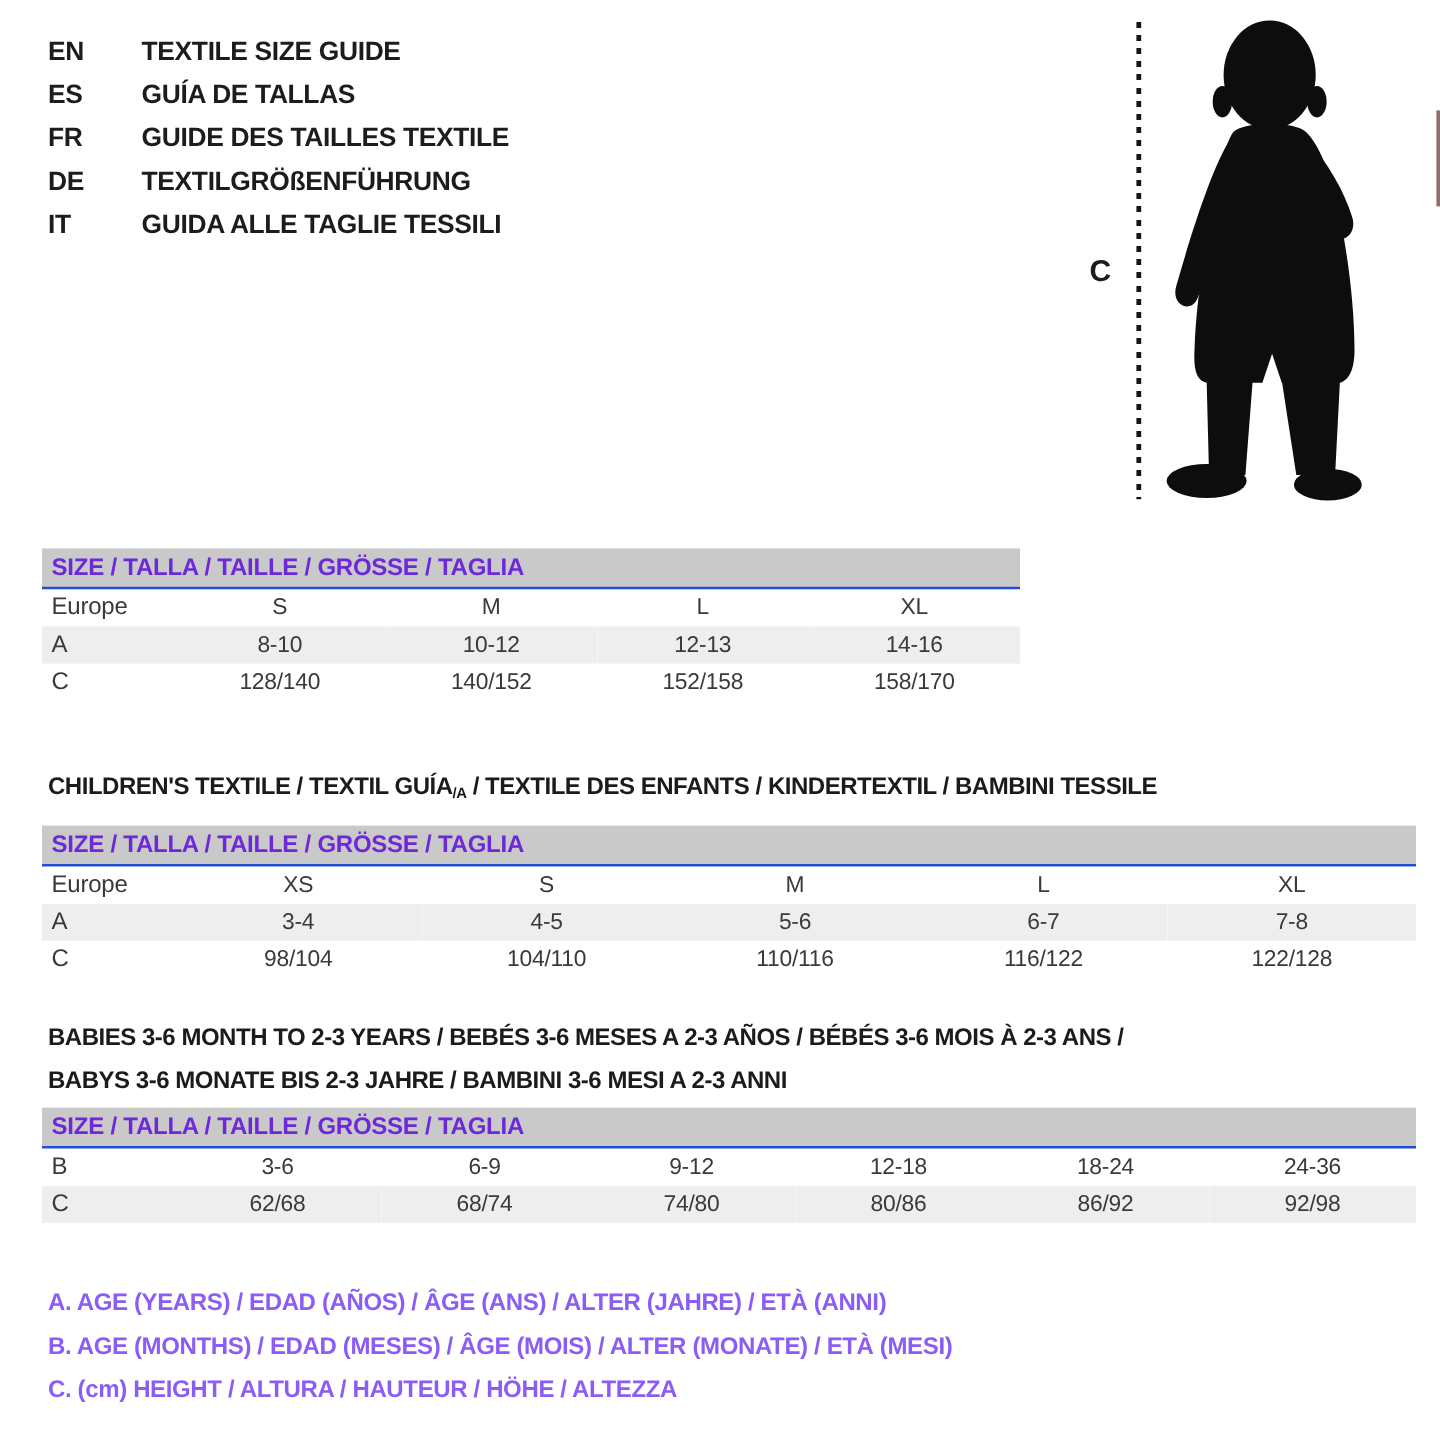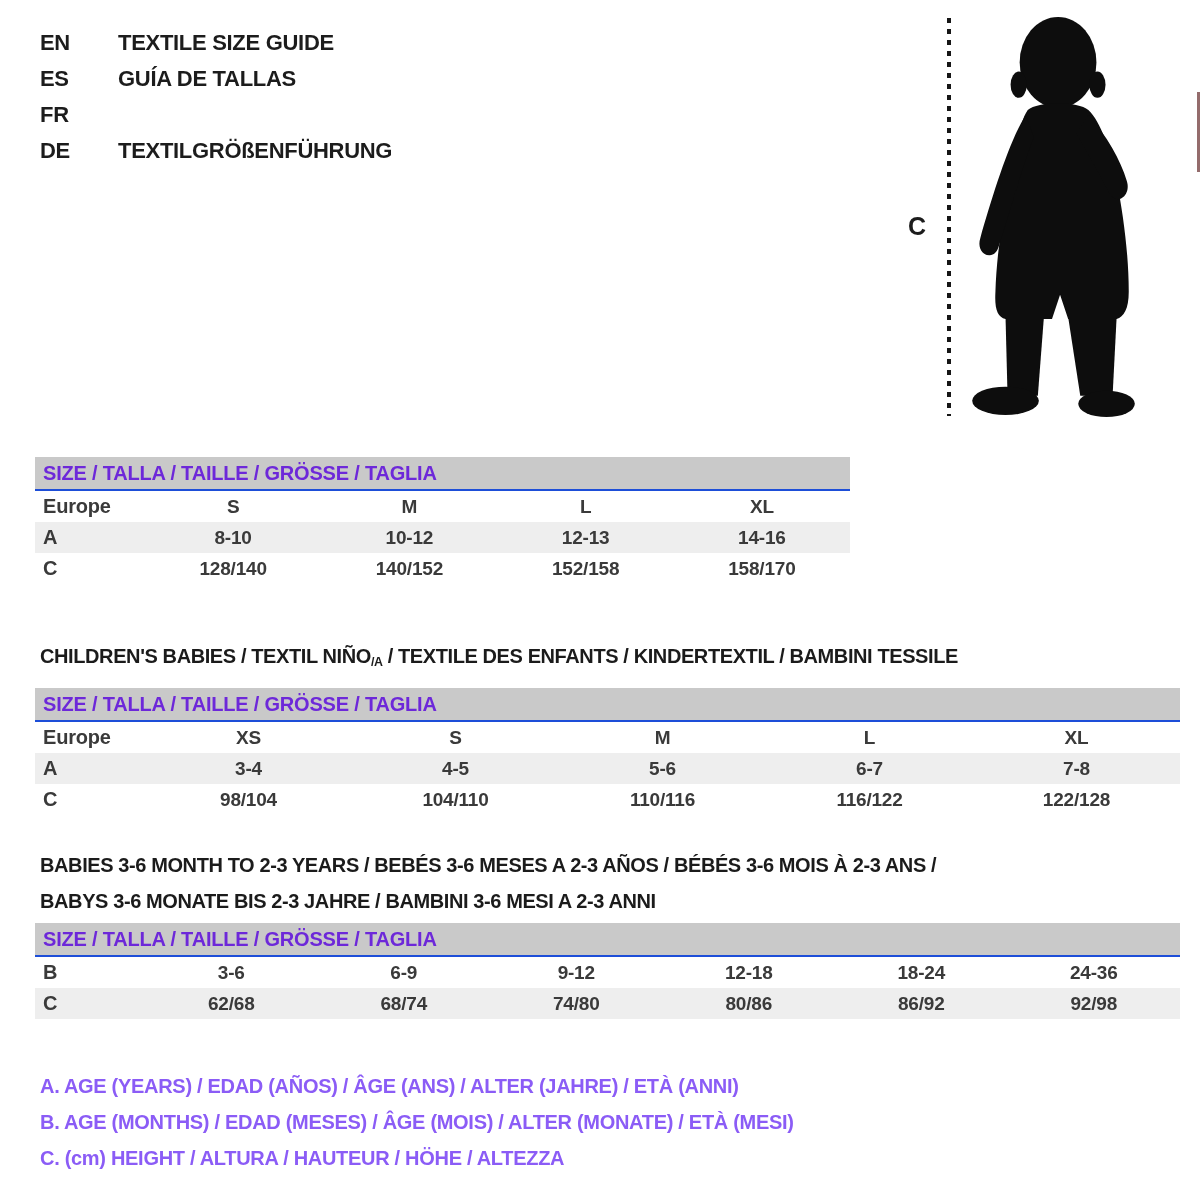--- a/index.html
+++ b/index.html
@@ -27,21 +27,21 @@
   }
   .section-title .sub{font-size:0.62em;vertical-align:-0.25em;}
   .size-bar{
     margin-top:20px;background:#c9c9c9;height:32px;line-height:32px;
     border-bottom:2px solid #1d4ed8;padding-left:8px;
     font-size:20px;font-weight:bold;color:#6d28d9;letter-spacing:-0.2px;
   }
   .size-bar.tight{margin-top:4px;}
   table.size-table{width:100%;border-collapse:collapse;table-layout:fixed;}
   table.size-table td{
-    height:31px;font-size:19px;font-weight:bold;color:#3a3a3a;
+    height:31px;font-size:19px;font-weight:normal;color:#3a3a3a;
     text-align:center;padding:0;letter-spacing:-0.2px;overflow:hidden;
   }
   table.size-table td.lbl{text-align:left;padding-left:8px;font-size:20px;}
   table.size-table tr:nth-child(even){background:#eeeeee;}
   
   .legend{position:absolute;left:40px;top:1068px;}
   .legend-line{height:36px;line-height:36px;font-size:20px;font-weight:bold;color:#8b5cf6;letter-spacing:-0.3px;white-space:nowrap;}
   
   .edge-artifact{position:absolute;right:0;top:92px;width:3px;height:80px;background:#5a1d1d;opacity:.65;}
 </style>
@@ -54,24 +54,29 @@
       <div class="lang-row">
         <span class="lang-code">EN</span>
         <span class="lang-title">TEXTILE SIZE GUIDE</span>
       </div>
       <div class="lang-row">
         <span class="lang-code">ES</span>
         <span class="lang-title">GUÍA DE TALLAS</span>
       </div>
       <div class="lang-row">
         <span class="lang-code">FR</span>
+        <span class="lang-title">GUIDE DES TAILLES TEXTILE</span>
       </div>
       <div class="lang-row">
         <span class="lang-code">DE</span>
         <span class="lang-title">TEXTILGRÖßENFÜHRUNG</span>
+      </div>
+      <div class="lang-row">
+        <span class="lang-code">IT</span>
+        <span class="lang-title">GUIDA ALLE TAGLIE TESSILI</span>
       </div>
     </div>
 
   <div class="height-line"></div>
   <div class="height-label">C</div>
   <svg class="baby-figure" width="174" height="404" viewBox="0 0 170 400" aria-hidden="true">
     <g fill="#0d0d0d">
       <ellipse cx="90" cy="48" rx="38" ry="45"></ellipse>
       <ellipse cx="51" cy="70" rx="8" ry="13"></ellipse>
       <ellipse cx="129" cy="70" rx="8" ry="13"></ellipse>
@@ -111,21 +116,21 @@
             <td>128/140</td>
             <td>140/152</td>
             <td>152/158</td>
             <td>158/170</td>
           </tr>
         </tbody>
       </table>
   </div>
 
   <div class="section" style="top:644px;width:1145px;">
-    <div class="section-title"><span>CHILDREN'S BABIES / TEXTIL NIÑO</span><span class="sub">/A</span><span> / TEXTILE DES ENFANTS / KINDERTEXTIL / BAMBINI TESSILE</span></div>
+    <div class="section-title"><span>CHILDREN'S TEXTILE / TEXTIL GUÍA</span><span class="sub">/A</span><span> / TEXTILE DES ENFANTS / KINDERTEXTIL / BAMBINI TESSILE</span></div>
     <div class="size-bar">SIZE / TALLA / TAILLE / GRÖSSE / TAGLIA</div>
     <table class="size-table">
         <colgroup>
           <col style="width: 110px;">
         </colgroup>
         <tbody>
           <tr>
             <td class="lbl">Europe</td>
             <td>XS</td>
             <td>S</td>

